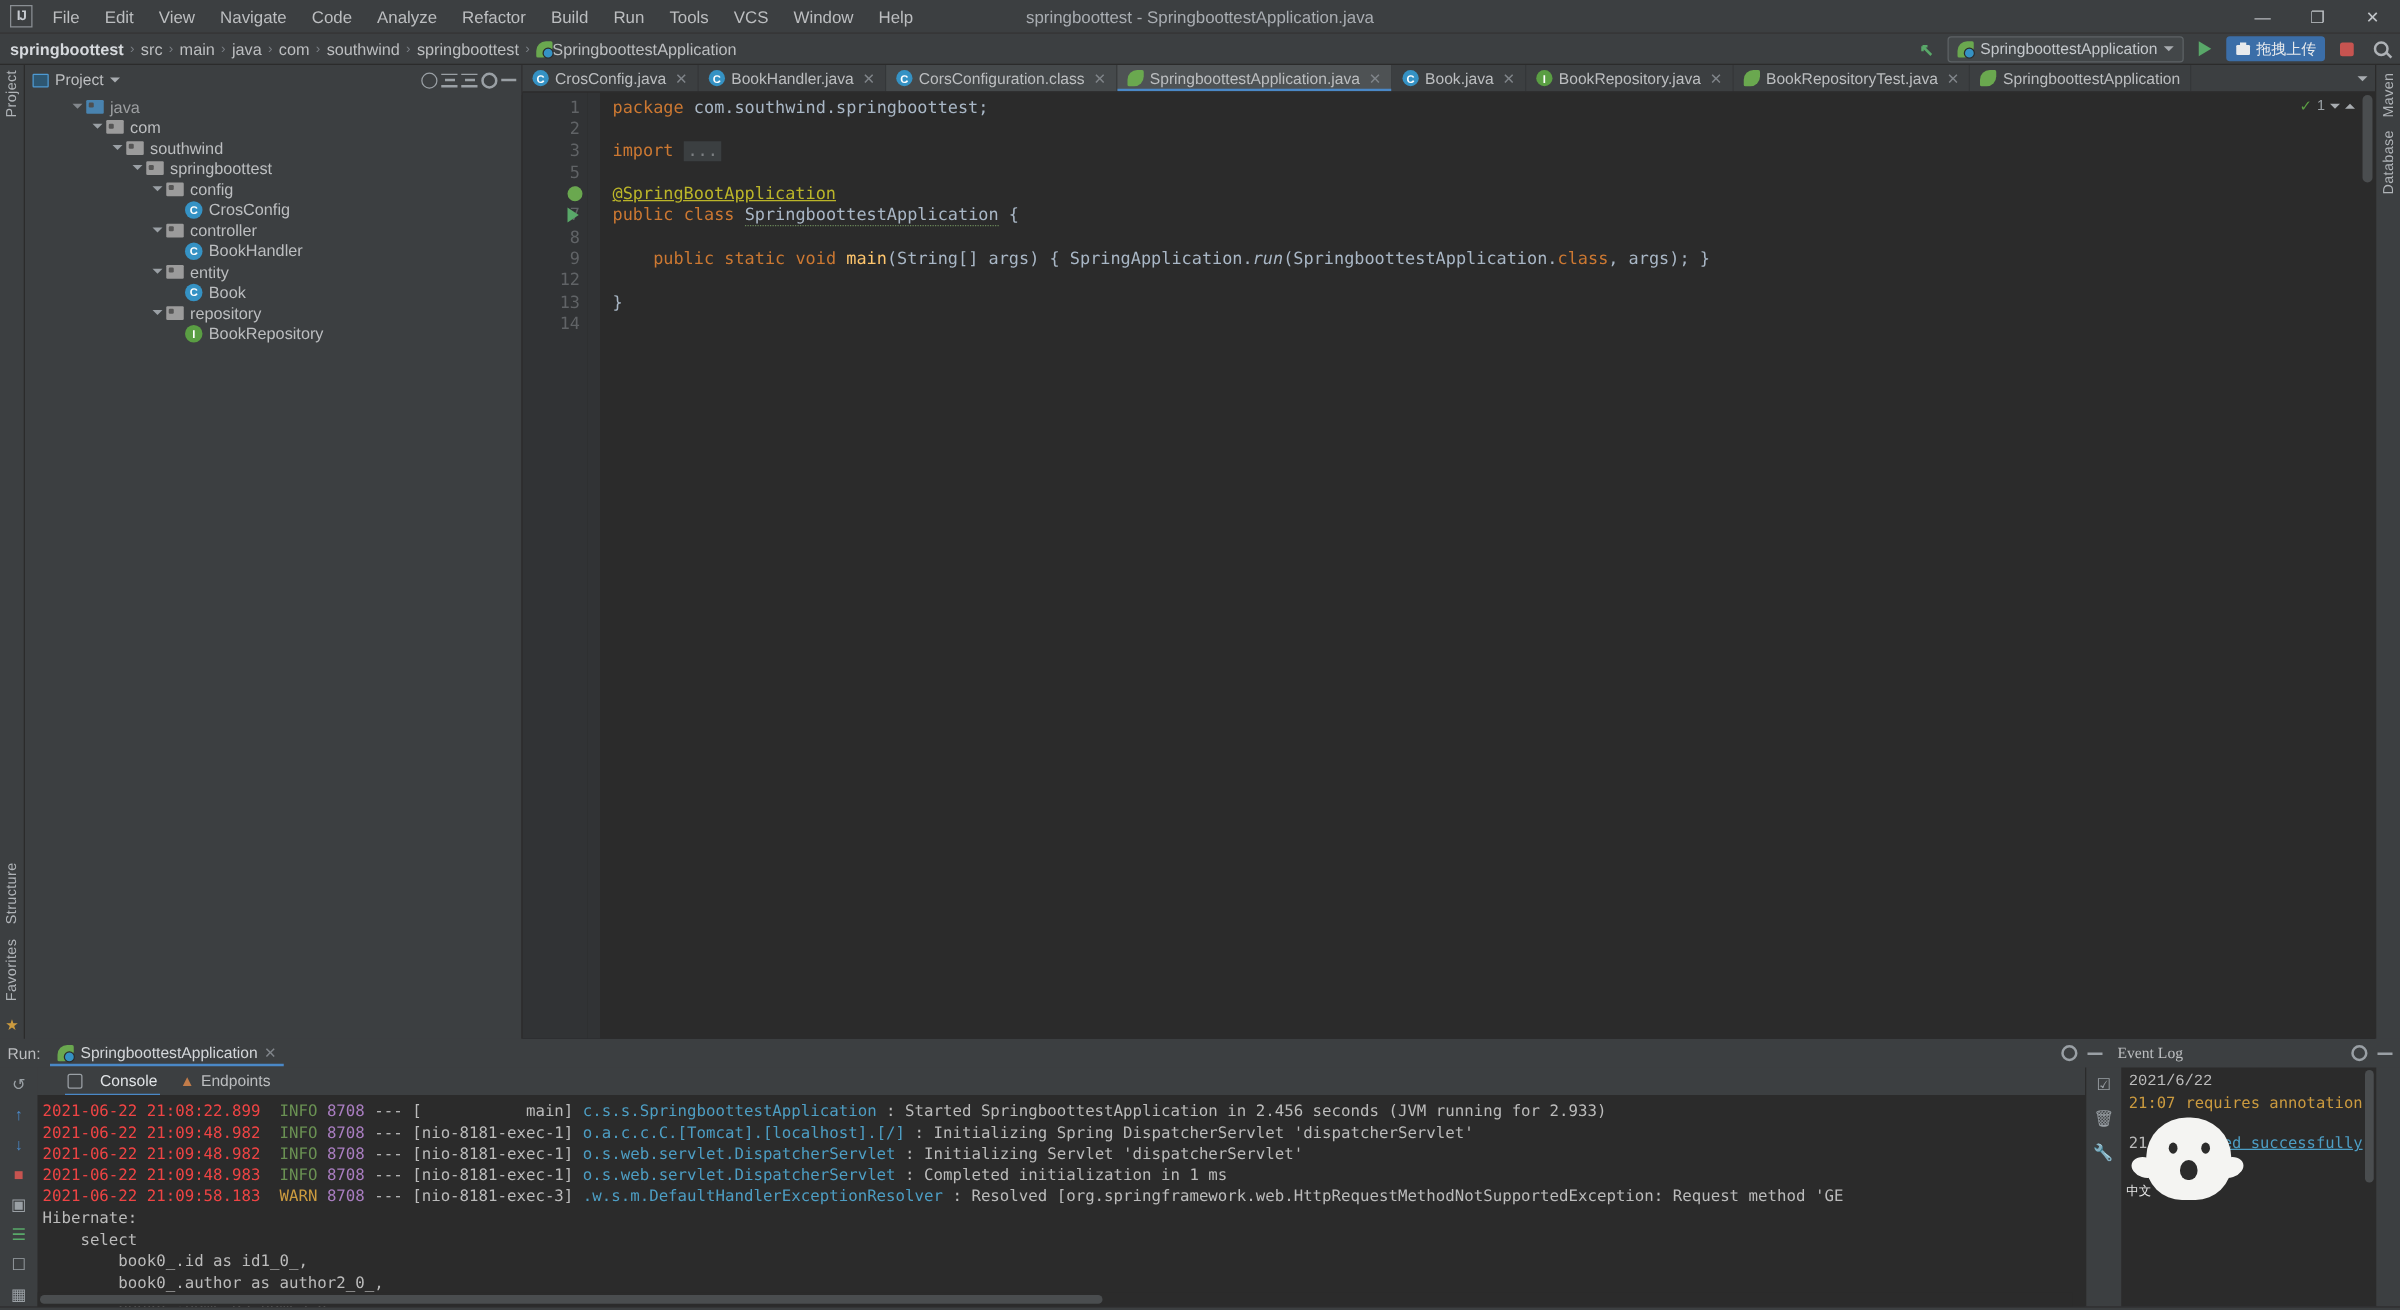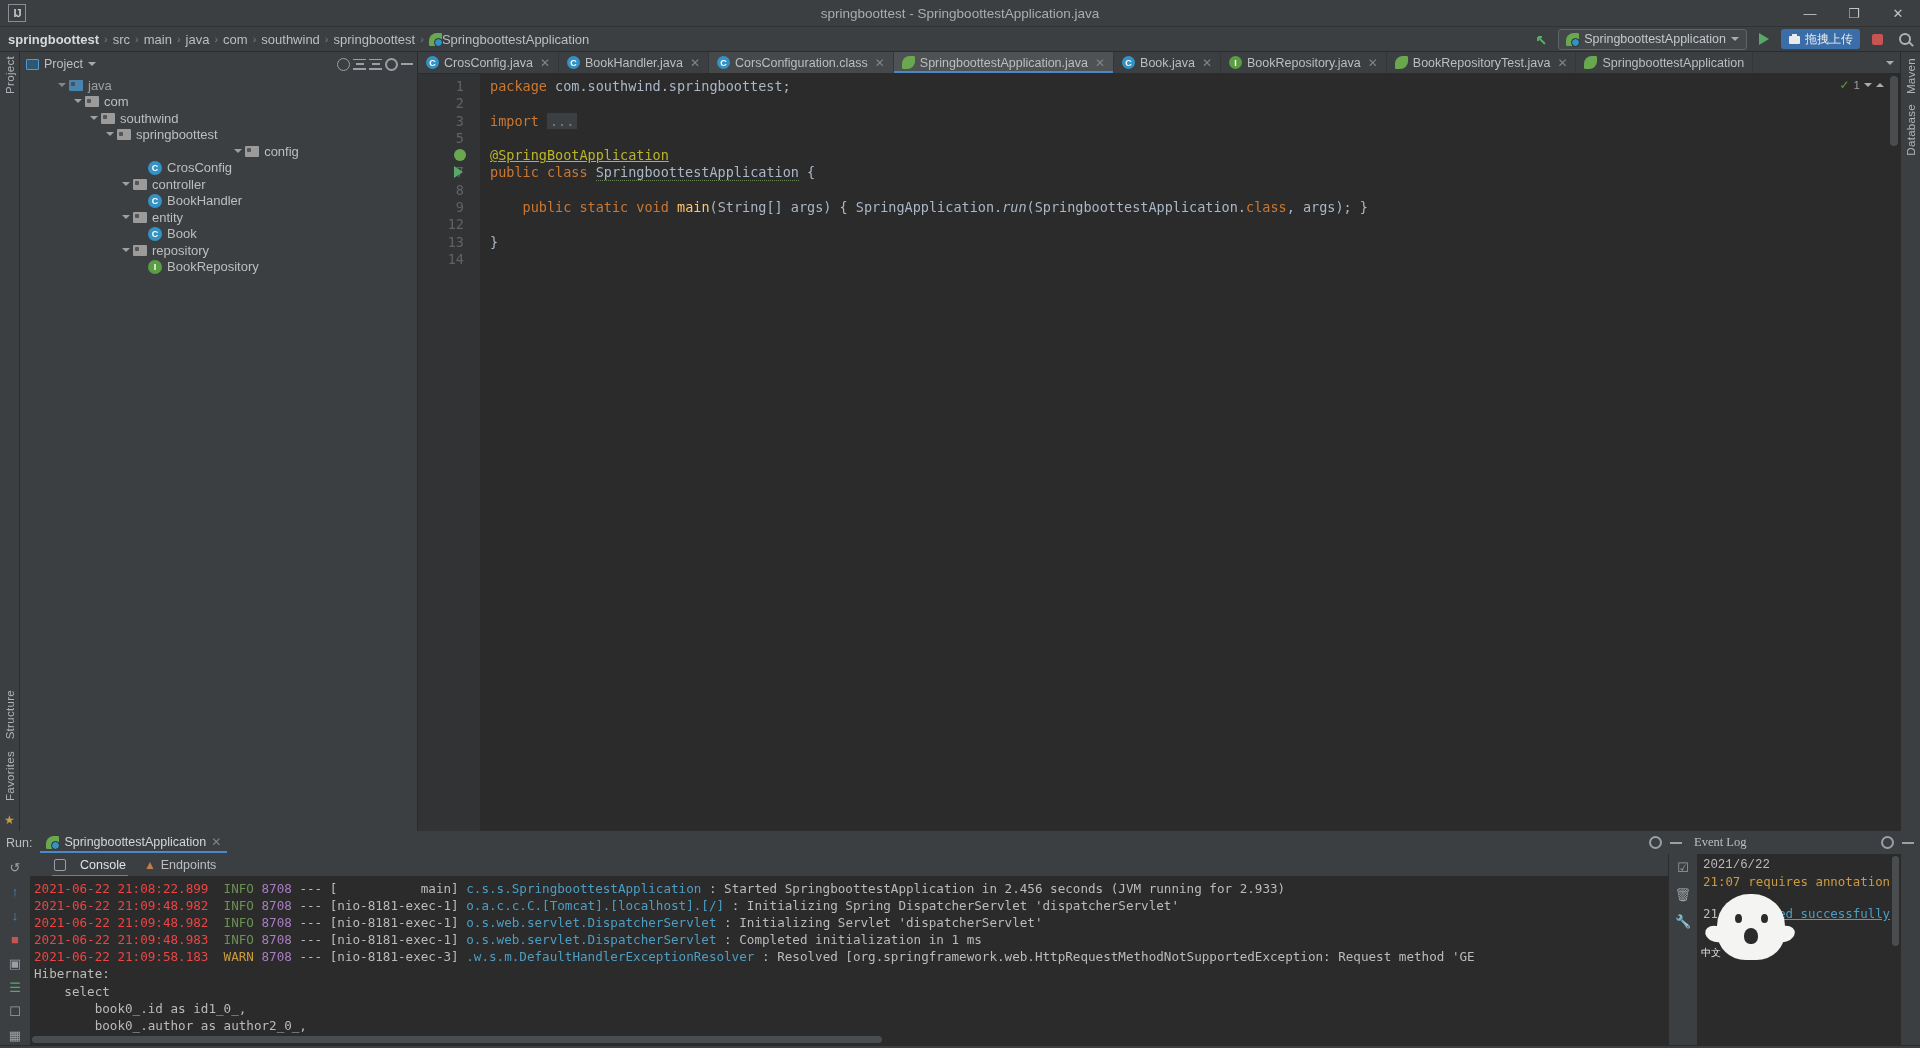--- a/index.html
+++ b/index.html
@@ -361,20 +361,35 @@
     gap: 16px; padding: 0 8px; border-top: 1px solid #2b2b2b;
   }
 </style>
 </head>
 <body>
 
 <div class="app">
 
   <div class="titlebar">
     <div class="ij-logo">IJ</div>
+    <div class="menu">
+      <div class="menu-item">File</div>
+      <div class="menu-item">Edit</div>
+      <div class="menu-item">View</div>
+      <div class="menu-item">Navigate</div>
+      <div class="menu-item">Code</div>
+      <div class="menu-item">Analyze</div>
+      <div class="menu-item">Refactor</div>
+      <div class="menu-item">Build</div>
+      <div class="menu-item">Run</div>
+      <div class="menu-item">Tools</div>
+      <div class="menu-item">VCS</div>
+      <div class="menu-item">Window</div>
+      <div class="menu-item">Help</div>
+    </div>
     <div class="win-title">springboottest - SpringboottestApplication.java</div>
     <div class="win-btns">
       <div class="win-btn">—</div>
       <div class="win-btn">❐</div>
       <div class="win-btn close">✕</div>
     </div>
   </div>
 
   <div class="navbar">
     <div class="crumb bold">springboottest</div>
@@ -474,21 +489,21 @@
         <div class="tree-row" style="padding-left:68px;">
           <span class="chev"></span>
           <span class="folder-ico"></span>
           <span>southwind</span>
         </div>
         <div class="tree-row" style="padding-left:84px;">
           <span class="chev"></span>
           <span class="folder-ico"></span>
           <span>springboottest</span>
         </div>
-        <div class="tree-row" style="padding-left:100px;justify-content:center;">
+        <div class="tree-row" style="padding-left:100px;">
           <span class="chev"></span>
           <span class="folder-ico"></span>
           <span>config</span>
         </div>
         <div class="tree-row" style="padding-left:128px;">
           <span class="cls-ico">C</span>
           <span>CrosConfig</span>
         </div>
         <div class="tree-row" style="padding-left:100px;">
           <span class="chev"></span>

